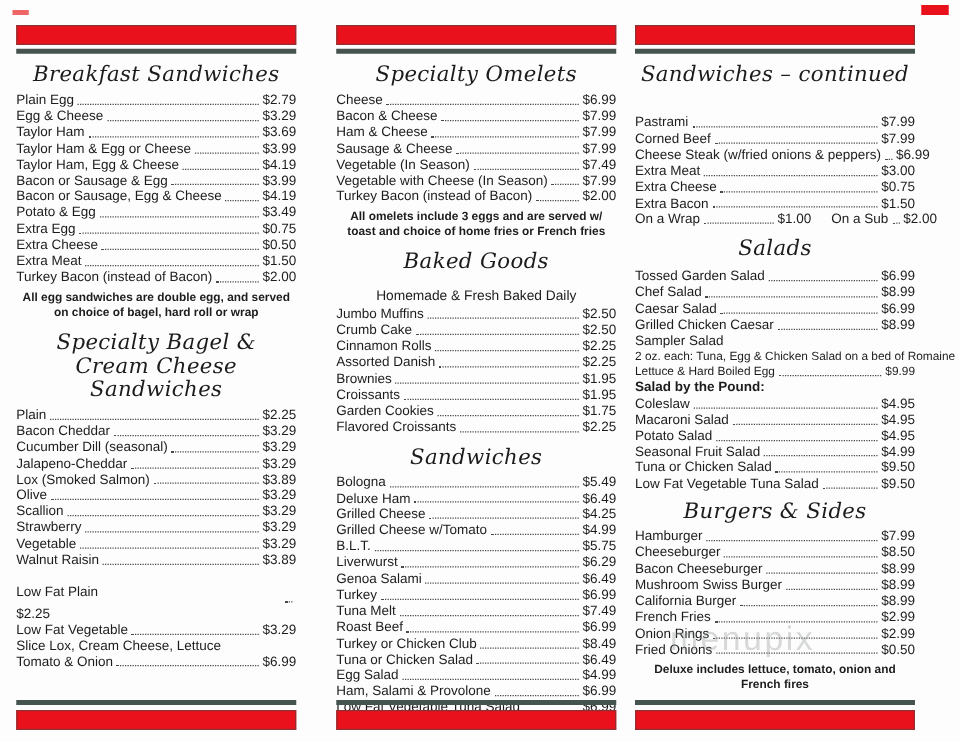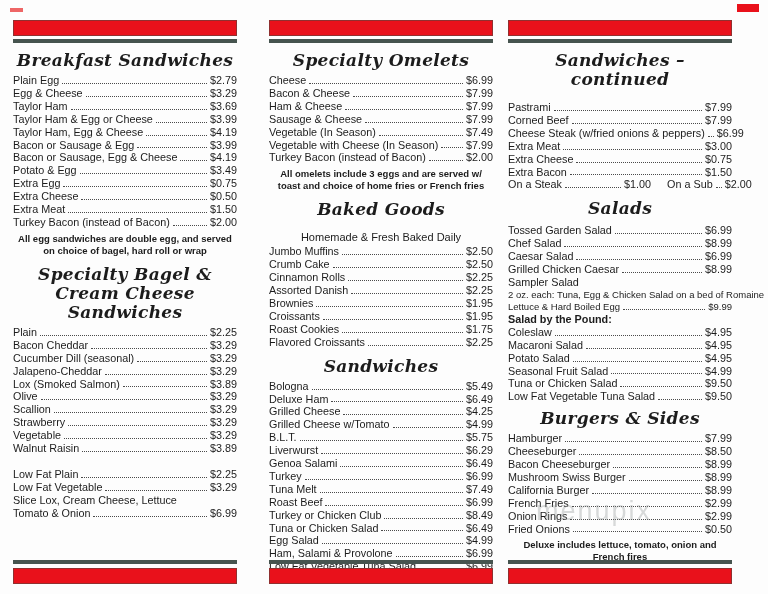--- a/index.html
+++ b/index.html
@@ -15,45 +15,45 @@
   .bar-top { margin-top:20px; }
   .divider { height:4px; background:#46544f; }
   .div-top { margin-top:3px; }
   .bars-bottom { position:absolute; left:0; right:0; bottom:10px; }
   .bars-bottom .divider { margin-bottom:4px; }
 
   .artifact-tl { position:absolute; left:10px; top:8px; width:13px; height:4px; background:#e66; }
   .artifact-tr { position:absolute; left:737px; top:4px; width:22px; height:8px; background:#e9111b; }
 
   .sec-title {
-    font-family:"DejaVu Serif", serif; font-style:italic; font-weight:bold;
+    font-family:"DejaVu Serif", serif; font-style:italic; font-weight:normal;
     font-size:17px; line-height:19px; text-align:center;
     margin:8px 0 4px 0; letter-spacing:0.3px;
   }
   .sec-sub { text-align:center; font-size:11px; line-height:13px; margin:12px 0 1px 0; }
   .note {
     text-align:center; font-size:9.5px; line-height:12px; font-weight:bold;
     margin:4px 4px 3px 4px;
   }
 
   .rows { }
   .row { display:flex; align-items:baseline; font-size:10.8px; line-height:12.9px; white-space:nowrap; }
   .row .dots, .row .dots2 {
     flex:1 1 auto; min-width:6px; margin:0 3px 3px 3px;
     border-bottom:1.6px dotted #4a4a4a; align-self:flex-end;
   }
   .row .nm, .row .pr { white-space:nowrap; }
   .row.small { font-size:9.5px; line-height:12px; }
   .row.bold { font-weight:bold; }
-  .row.gap { margin-top:13px; }
+  .row.gap { margin-top:13px;flex-direction:column; }
   .row.right { justify-content:flex-end; }
   .row.two .dots { flex:0 0 56px; }
   .row.two .nm2 { margin-left:16px; }
 
-  .col3 .sec-sandcont .rows { margin-top:12px; }
+  .col3 .sec-sandcont .rows { margin-top:22px; }
   .col3 .sec-salads .rows { margin-top:6px; }
   .col3 .sec-burgers .sec-title { margin-top:6px; }
 
   .watermark {
     position:absolute; top:496px; left:-4px; width:180px; text-align:center;
     font-size:27px; letter-spacing:2px; color:#8a9090; opacity:0.32;
     font-weight:normal; pointer-events:none;
   }
 </style>
 </head>
@@ -331,21 +331,21 @@
             <span class="pr">$1.95</span>
 
           </div>
           <div class="row">
             <span class="nm">Croissants</span>
             <span class="dots"></span>
             <span class="pr">$1.95</span>
 
           </div>
           <div class="row">
-            <span class="nm">Roast Cookies</span>
+            <span class="nm">Garden Cookies</span>
             <span class="dots"></span>
             <span class="pr">$1.75</span>
 
           </div>
           <div class="row">
             <span class="nm">Flavored Croissants</span>
             <span class="dots"></span>
             <span class="pr">$2.25</span>
 
           </div>
@@ -493,21 +493,21 @@
             <span class="pr">$0.75</span>
 
           </div>
           <div class="row">
             <span class="nm">Extra Bacon</span>
             <span class="dots"></span>
             <span class="pr">$1.50</span>
 
           </div>
           <div class="row two">
-            <span class="nm">On a Steak</span>
+            <span class="nm">On a Wrap</span>
             <span class="dots"></span>
             <span class="pr">$1.00</span>
             <span class="nm nm2">On a Sub</span>
             <span class="dots2"></span>
             <span class="pr pr2">$2.00</span>
           </div>
         </div>
     </section>
 
     <section class="sec sec-salads">

